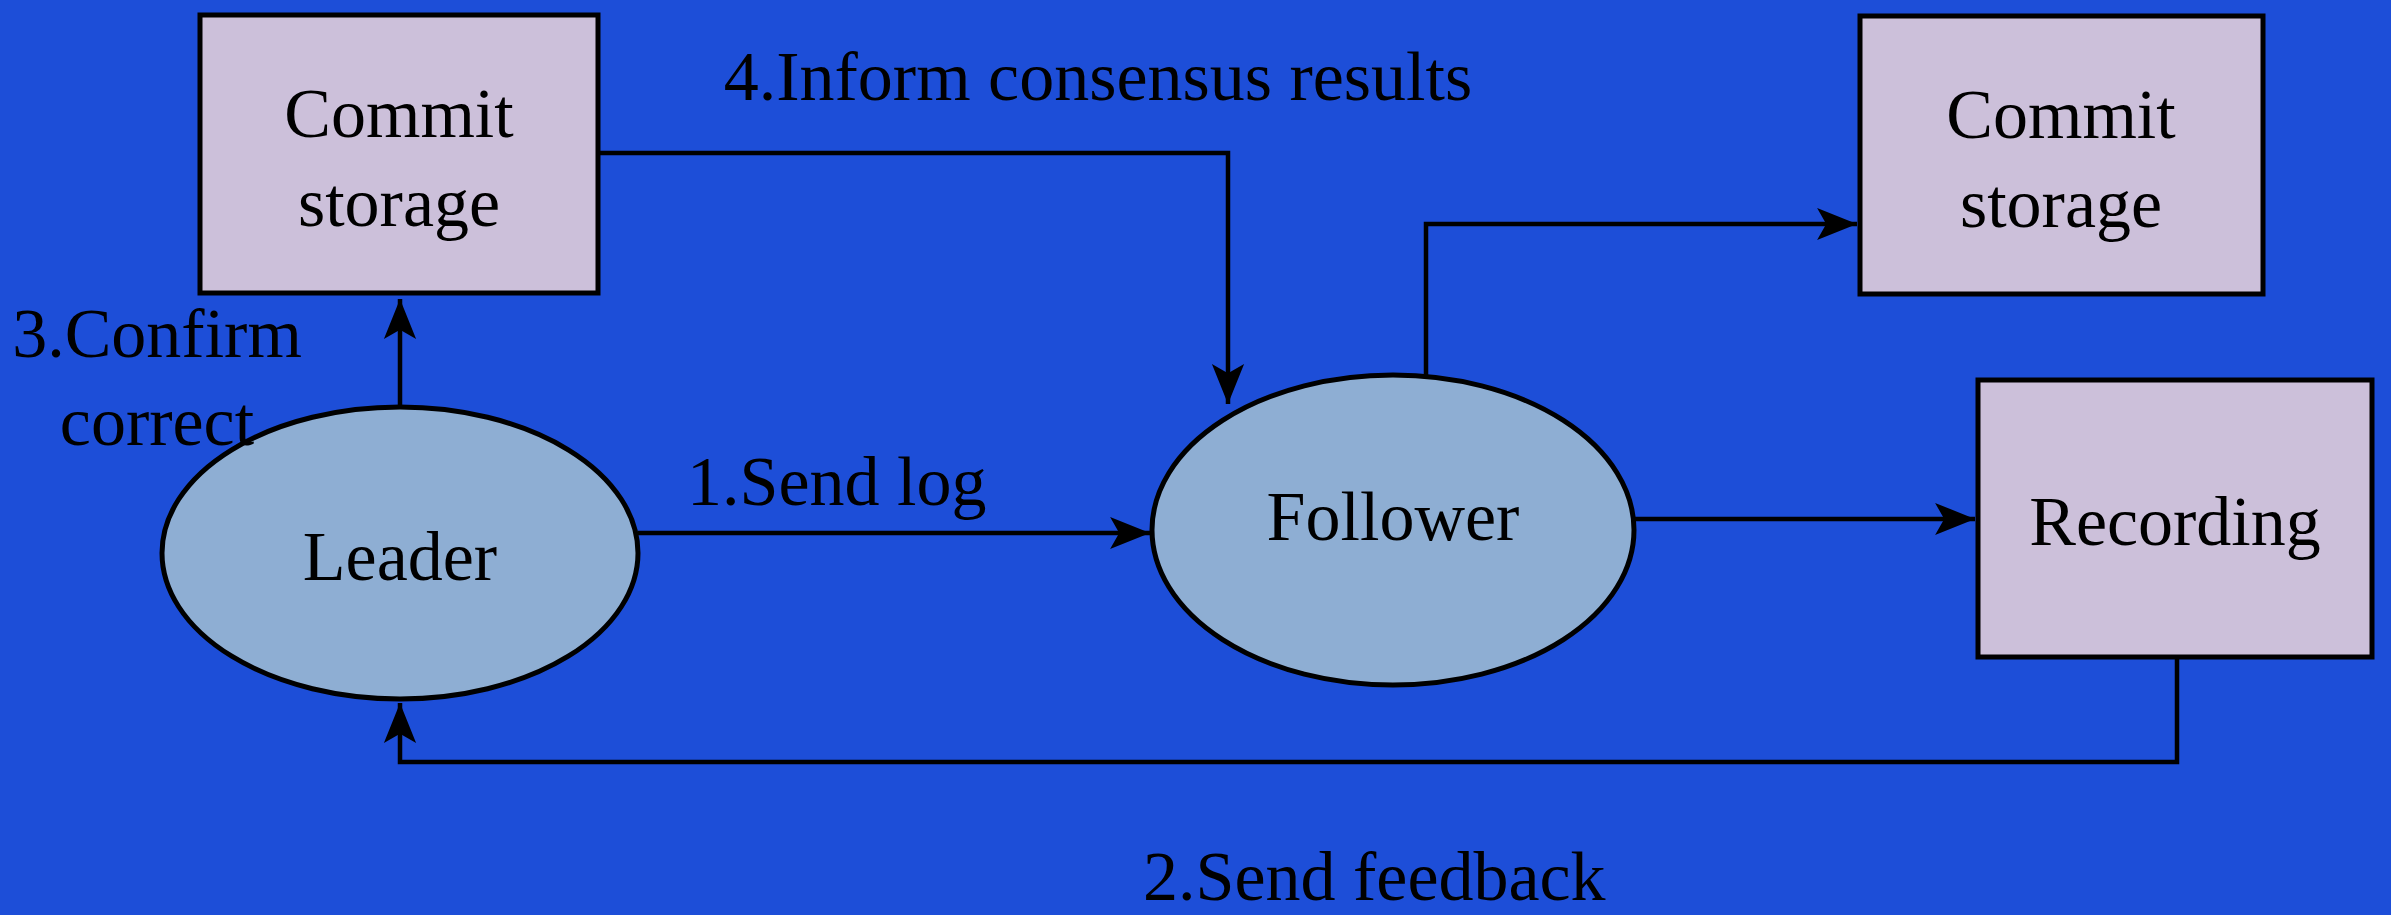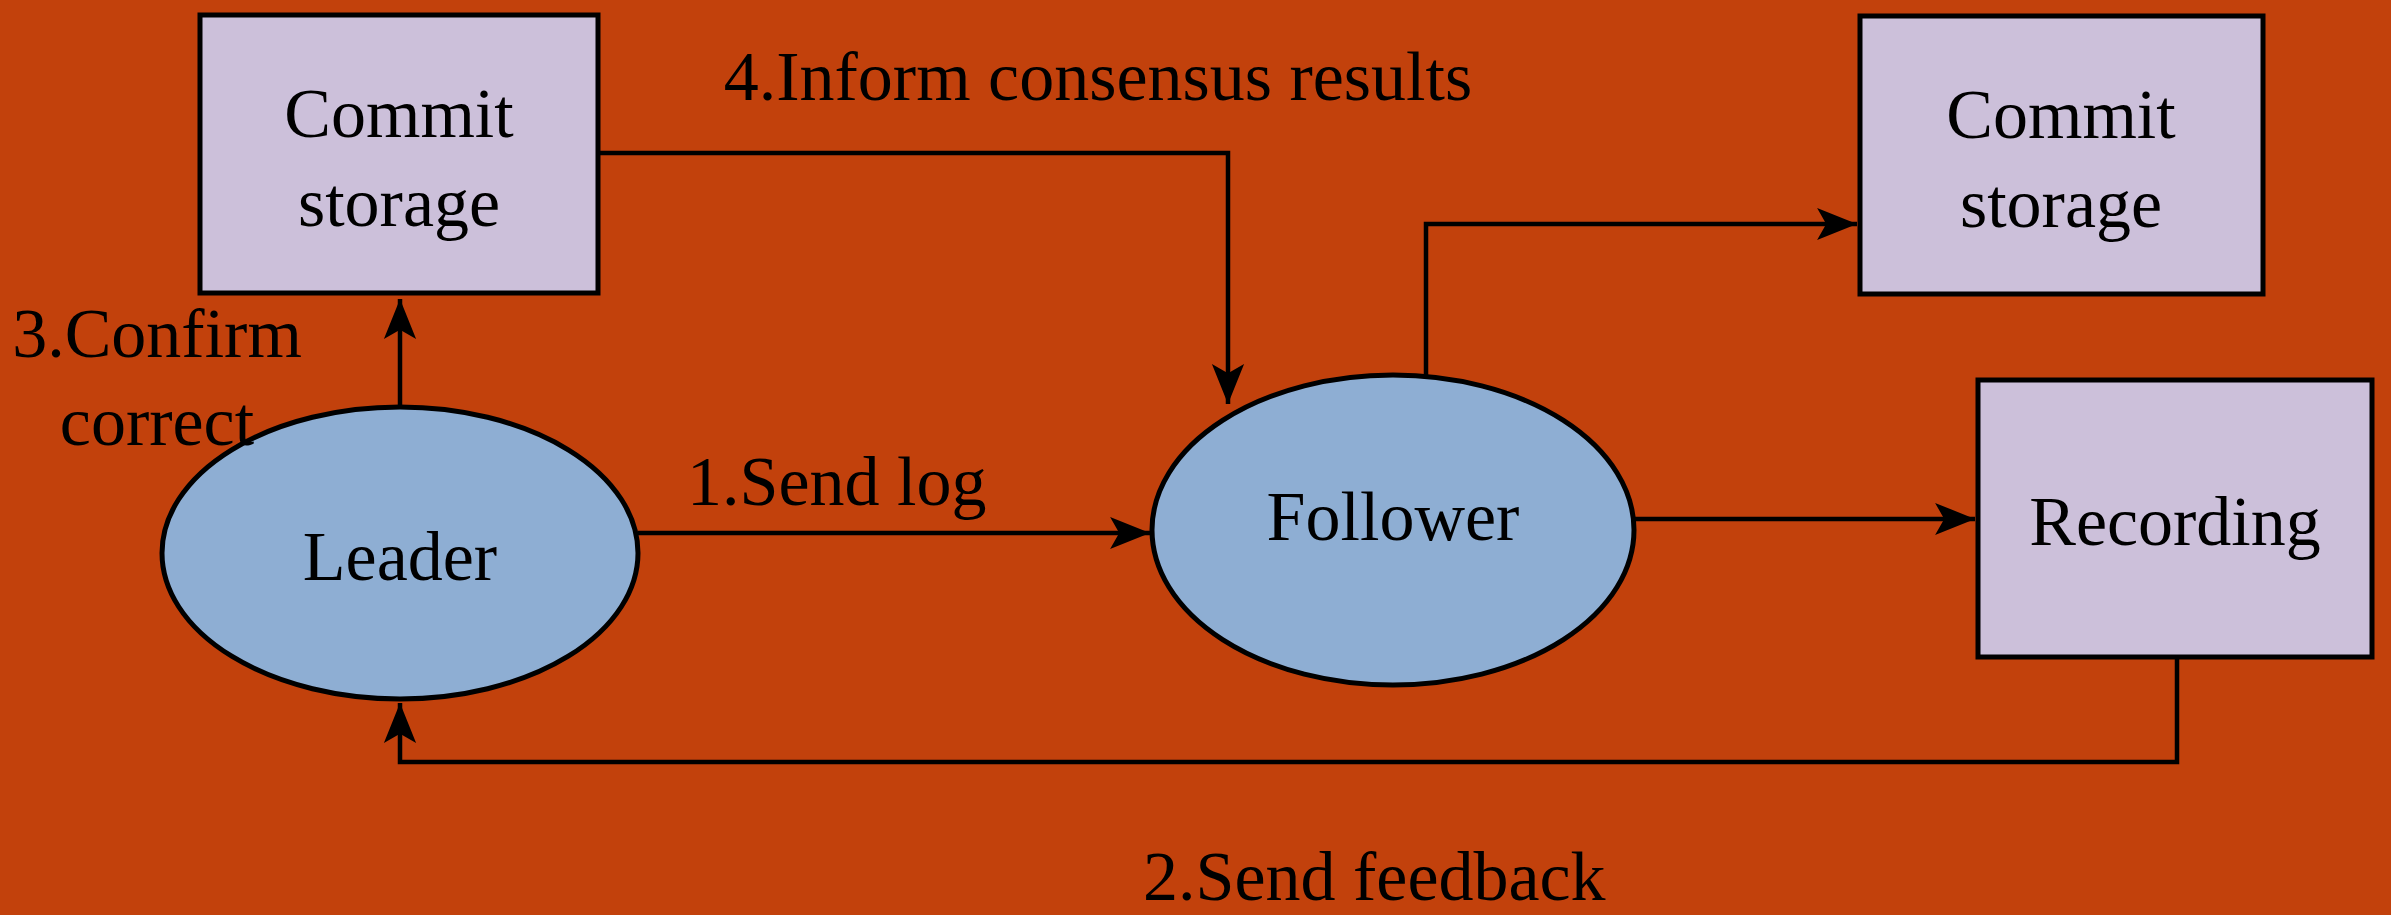--- a/index.html
+++ b/index.html
@@ -3,21 +3,21 @@
 <meta charset="utf-8">
 <style>
   html, body {
     margin: 0;
     padding: 0;
     background: #ffffff;
   }
   .diagram-wrap {
     width: 2391px;
     height: 915px;
-    background: #c2410c;
+    background: #1d4ed8;
     overflow: hidden;
   }
   svg {
     display: block;
     width: 2391px;
     height: 915px;
     font-family: "Liberation Serif", "DejaVu Serif", serif;
   }
   .node-shape {
     stroke: #000000;

